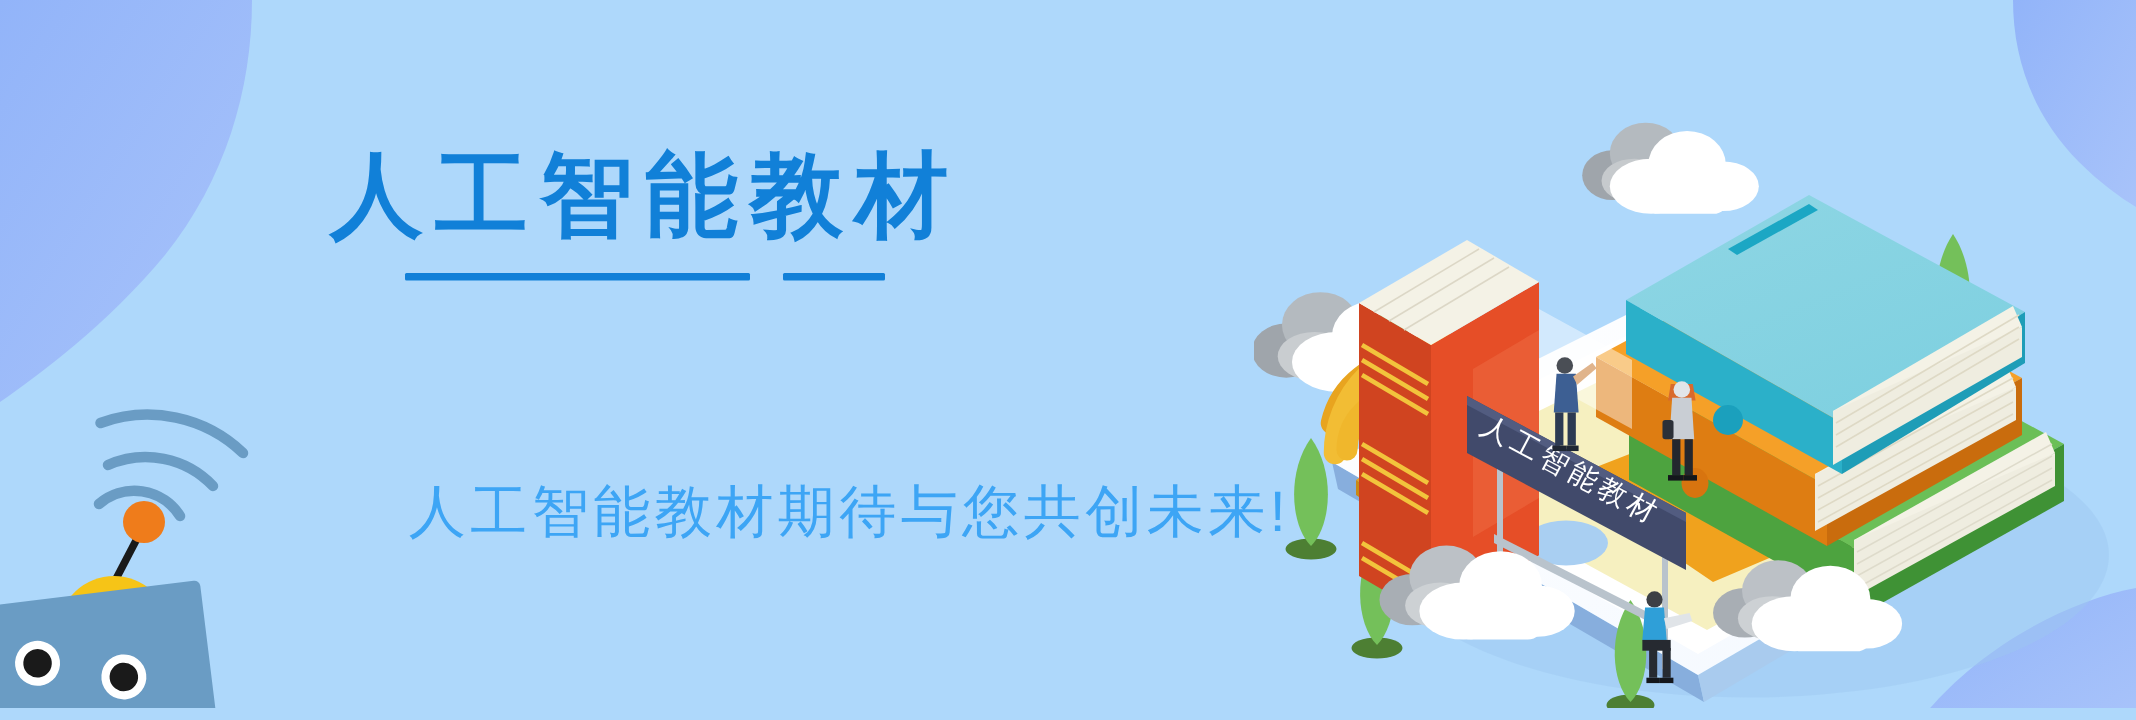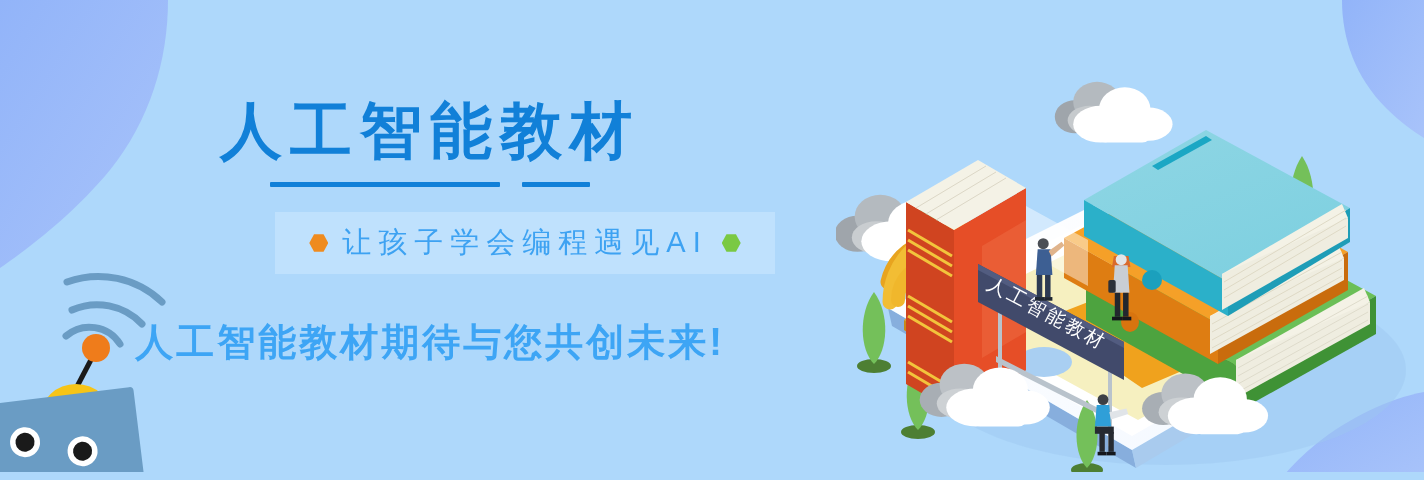--- a/index.html
+++ b/index.html
@@ -44,22 +44,22 @@
     clip-path:polygon(25% 4%,75% 4%,100% 50%,75% 96%,25% 96%,0% 50%);
   }
   .hex-left{background:#ef8b1f;}
   .hex-right{background:#7ac943;}
   .subtitle-text{
     font-size:29px;letter-spacing:7px;color:#3da2f2;
     white-space:nowrap;font-weight:500;
   }
   .tagline{
     position:absolute;left:0;top:318px;width:860px;
-    text-align:center;
-    font-size:38px;line-height:48px;font-weight:bold;letter-spacing:3px;
+    text-align:right;
+    font-size:38px;line-height:48px;font-weight:normal;letter-spacing:3px;
     color:#3da5f5;white-space:nowrap;
   }
 
   
   .robot{position:absolute;left:-18px;top:248px;width:210px;height:232px;}
 
   
   .illustration{position:absolute;left:836px;top:70px;width:588px;height:410px;}
   .ill-svg{position:absolute;left:0;top:0;}
 </style>
@@ -84,25 +84,20 @@
 
   <div class="text-block">
 
     <div class="title">人工智能教材</div>
 
     <div class="divider">
       <span class="seg-long"></span>
       <span class="seg-short"></span>
     </div>
 
-    <div class="subtitle-band">
-      <span class="hexagon hex-left"></span>
-      <span class="subtitle-text">让孩子学会编程遇见AI</span>
-      <span class="hexagon hex-right"></span>
-    </div>
 
     <div class="tagline">人工智能教材期待与您共创未来!</div>
   </div>
 
   <div class="robot">
     <svg width="210" height="232" viewBox="0 0 210 232">
 
       <g fill="none" stroke="#6a9cc4" stroke-width="7" stroke-linecap="round">
         <path d="M84 88 A36 36 0 0 1 138 96"></path>
         <path d="M90 62 A62 62 0 0 1 160 76"></path>

